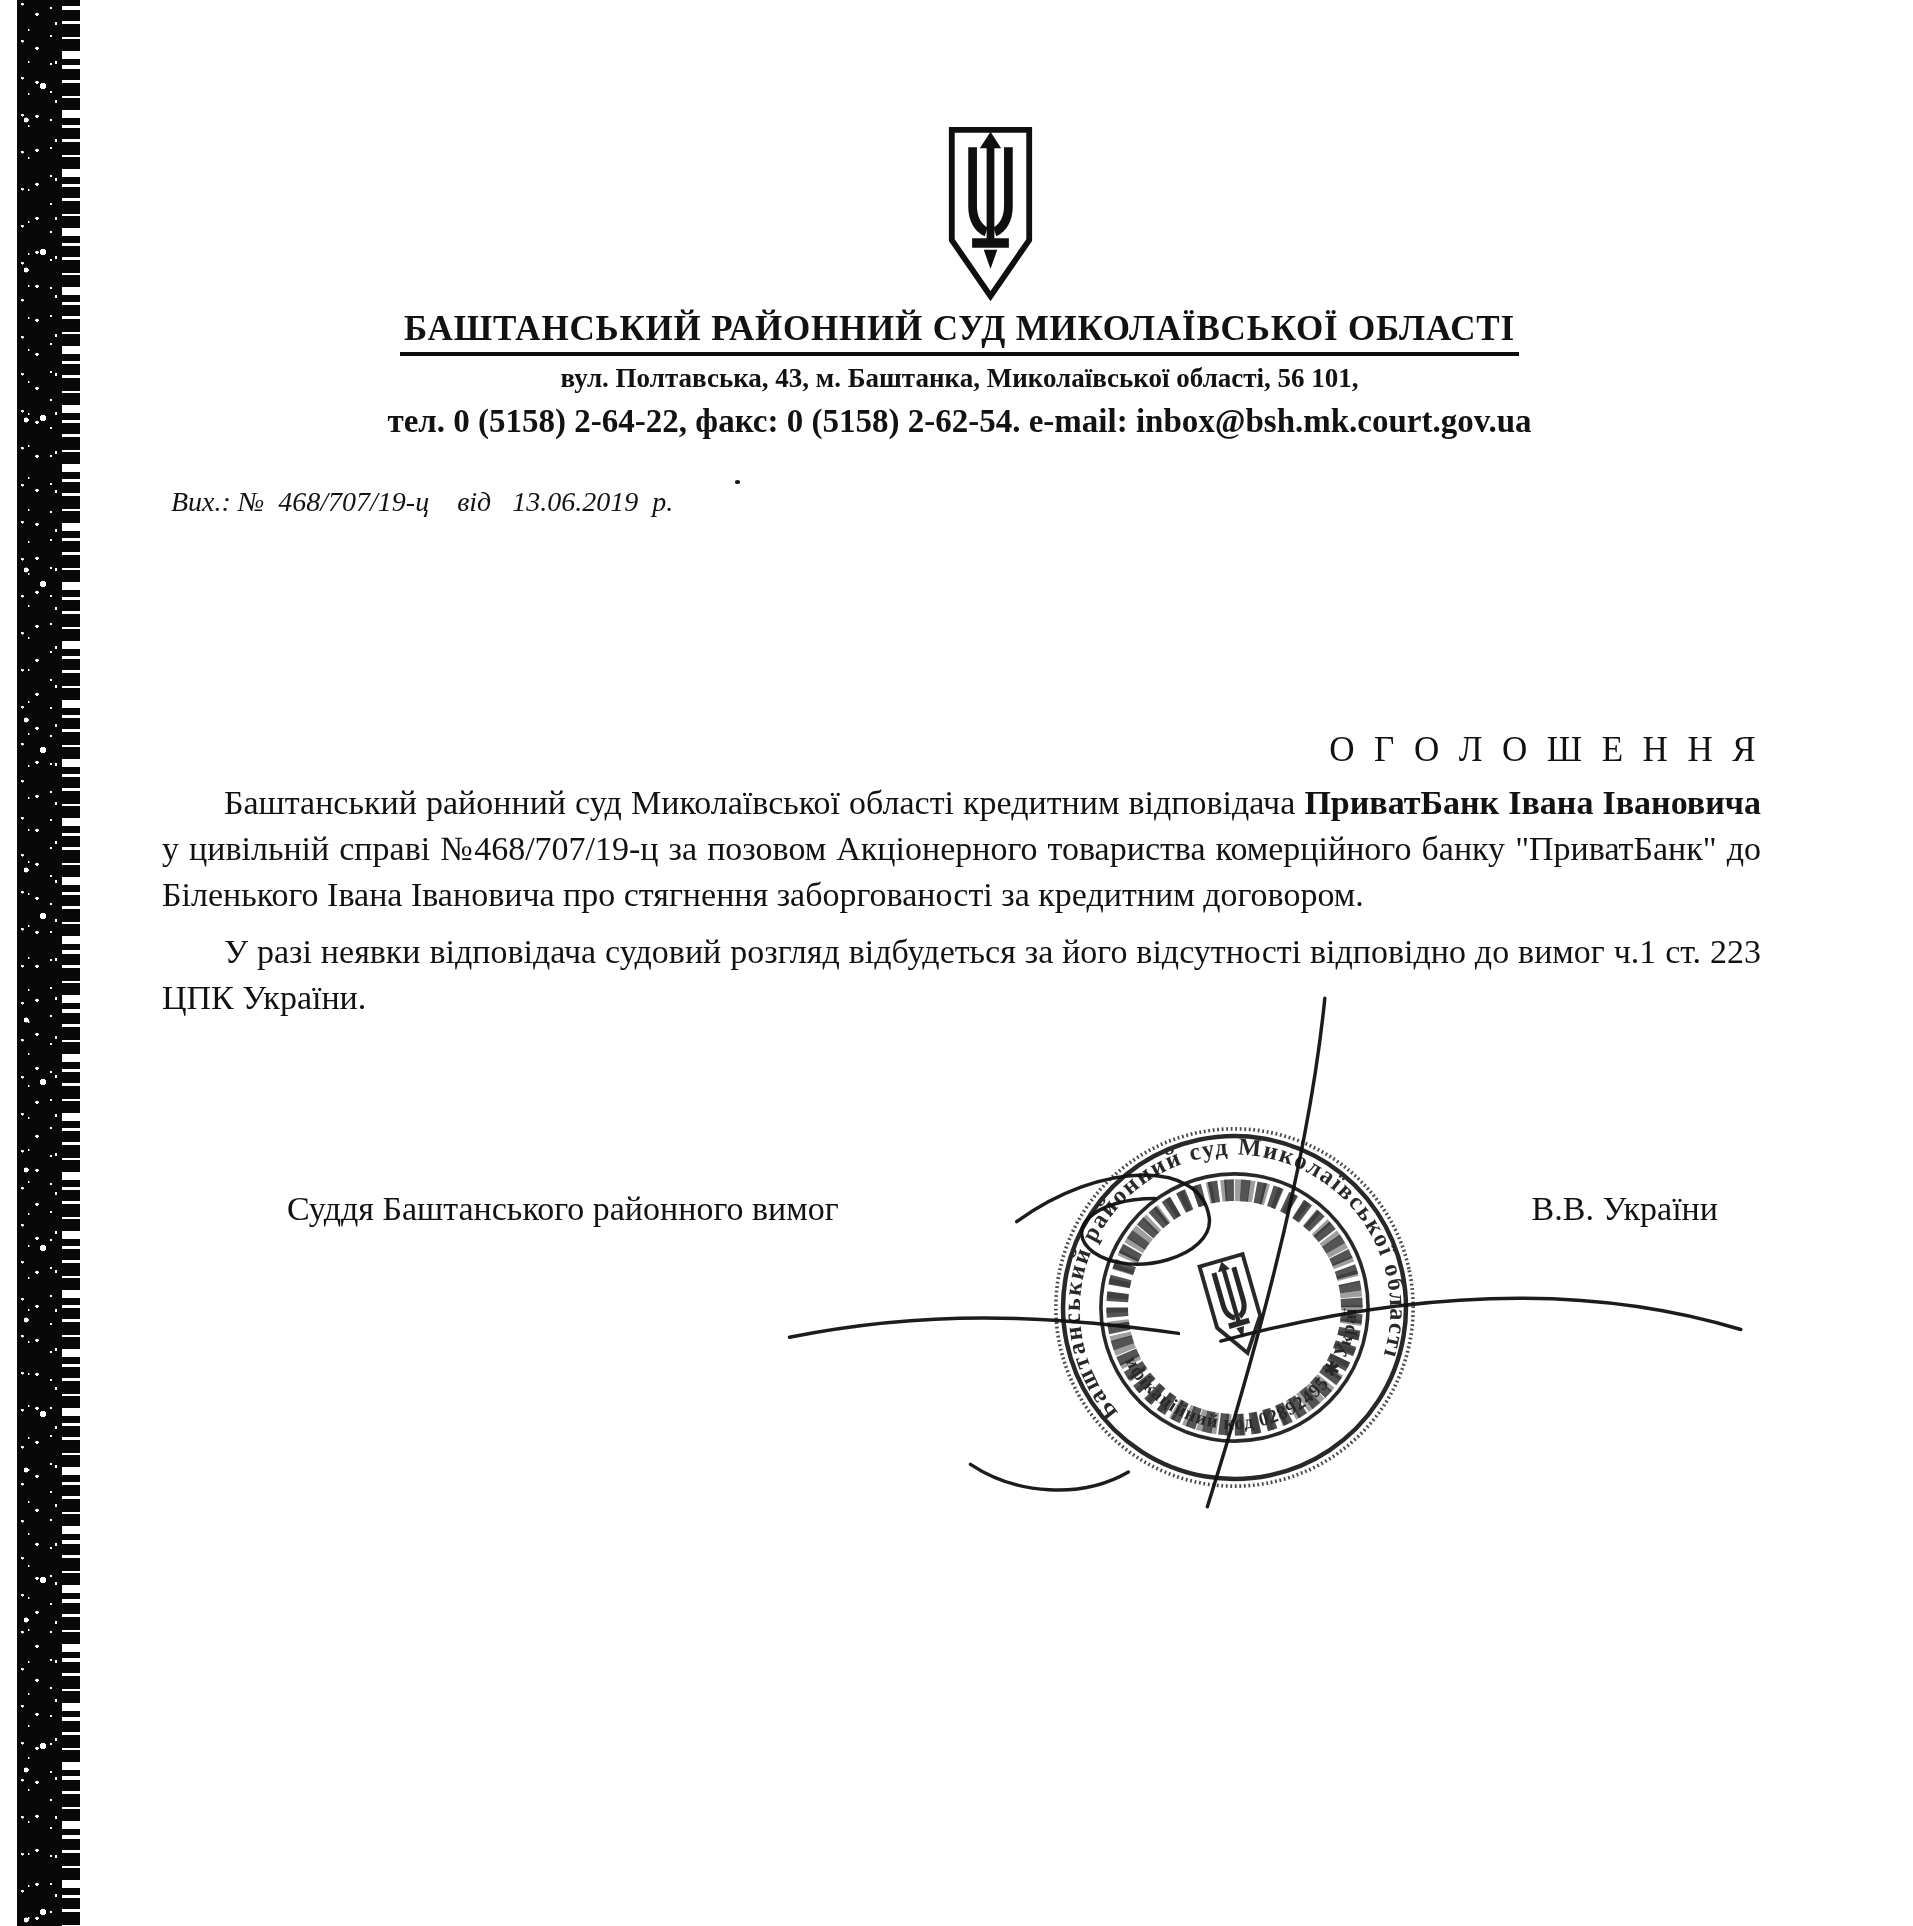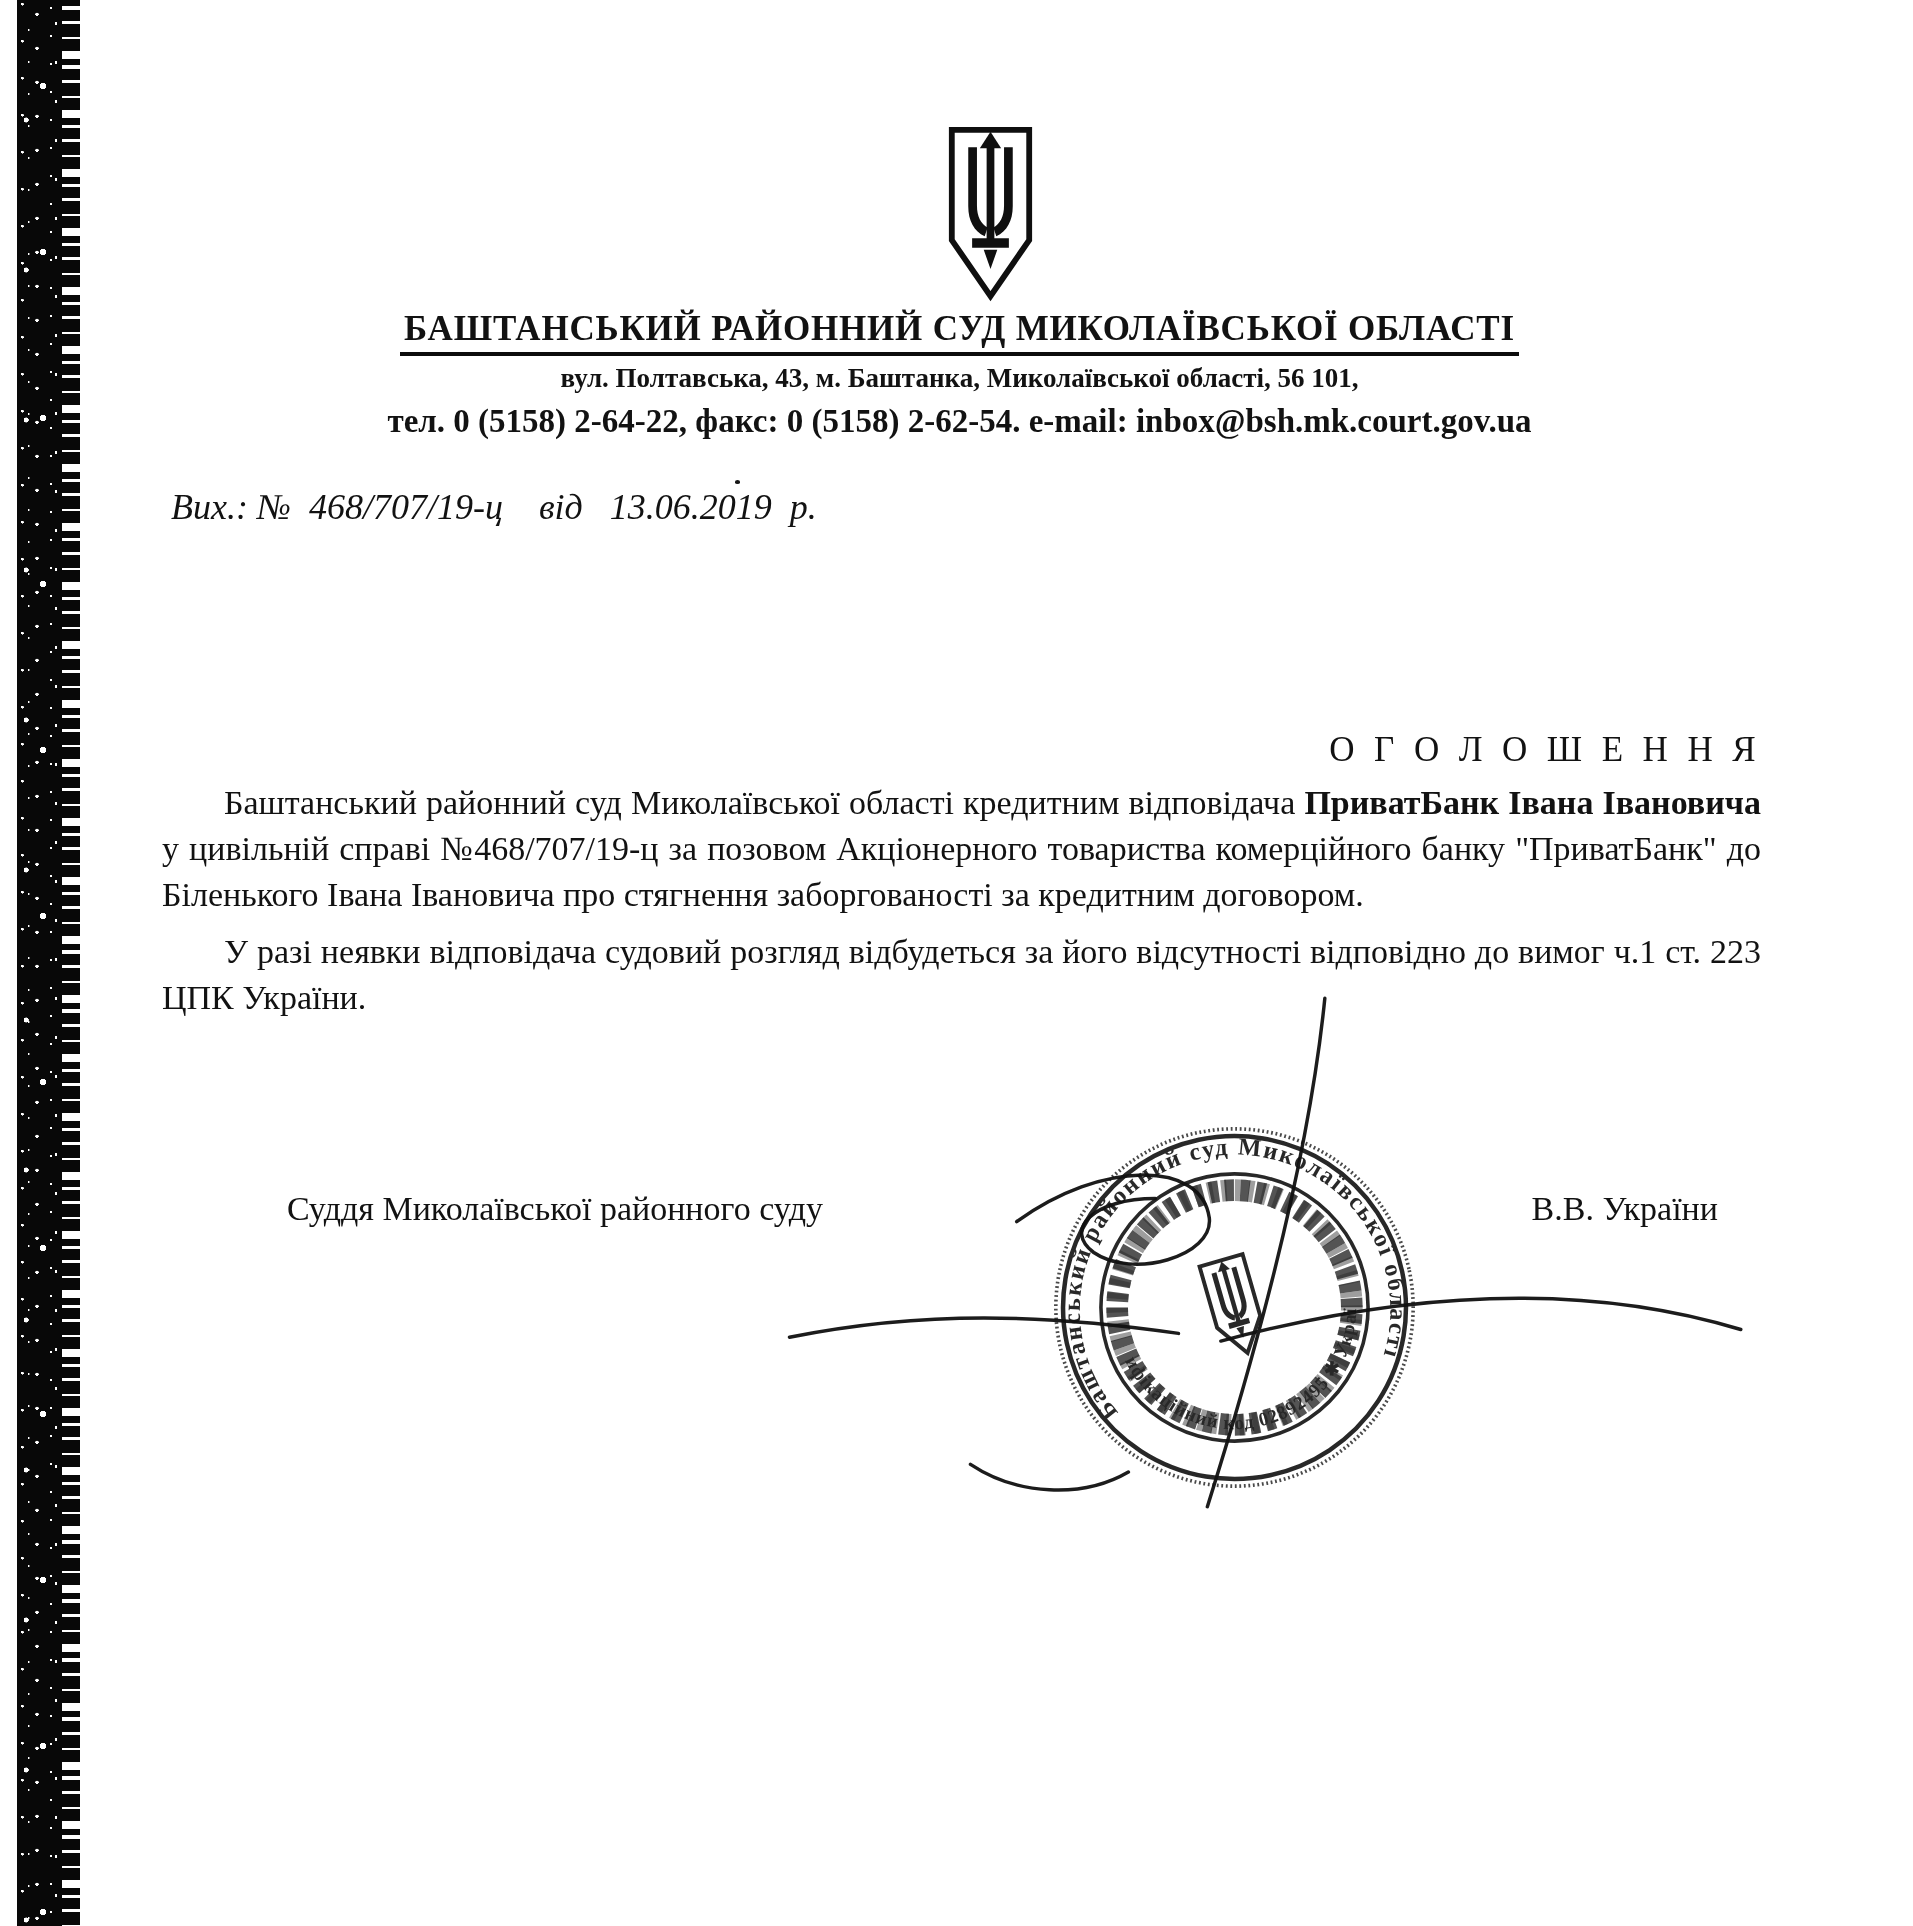--- a/index.html
+++ b/index.html
@@ -59,21 +59,21 @@
     line-height: 1.08;
     letter-spacing: 0.8px;
     border-bottom: 4.2px solid #0c0c0c;
     padding: 0 3.9px 4.6px;
   }
   .addr { font-weight: bold; font-size: 27px; margin-top: 7px; }
   .contact { font-weight: bold; font-size: 33px; margin-top: 9px; }
 
   .ref {
     position: absolute; left: 171px; top: 486px;
-    font-size: 36px; font-style: italic; white-space: pre-wrap;
+    font-size: 28px; font-style: italic; white-space: pre-wrap;
   }
 
   .title {
     position: absolute; left: 158px; top: 730px; width: 1603px;
     text-align: right; font-size: 35px; letter-spacing: 5.4px;
   }
 
   .bodytext {
     position: absolute; left: 162px; top: 780px; width: 1599px;
     font-size: 34px; line-height: 1.36; text-align: justify;
@@ -128,21 +128,21 @@
   <div class="ref">Вих.: №  468/707/19-ц    від   13.06.2019  р.</div>
 
   <div class="title">О Г О Л О Ш Е Н Н Я</div>
 
   <div class="bodytext">
     <p><span>Баштанський районний суд Миколаївської області кредитним відповідача </span><b>ПриватБанк Івана Івановича</b><span> у цивільній справі №468/707/19-ц за позовом Акціонерного товариства комерційного банку "ПриватБанк" до Біленького Івана Івановича про стягнення заборгованості за кредитним договором.</span></p>
     <p>У разі неявки відповідача судовий розгляд відбудеться за його відсутності відповідно до вимог ч.1 ст. 223 ЦПК України.</p>
   </div>
 
   <div class="sigrow">
-    <span>Суддя Миколаївської  районного суду</span>
+    <span>Суддя Баштанського  районного вимог</span>
     <span>В.В. України</span>
   </div>
 
   <svg class="stamp" viewBox="0 0 420 420">
     <defs>
       <path id="oarc" d="M 86,332 A 172,172 0 1 1 334,332" fill="none"></path>
       <path id="iarc" d="M 78,238 A 135,135 0 0 0 342,238" fill="none"></path>
     </defs>
     <g fill="none" stroke="#161616">
       <circle cx="210" cy="210" r="198" stroke-width="4" stroke-dasharray="2 3" opacity=".85"></circle>

